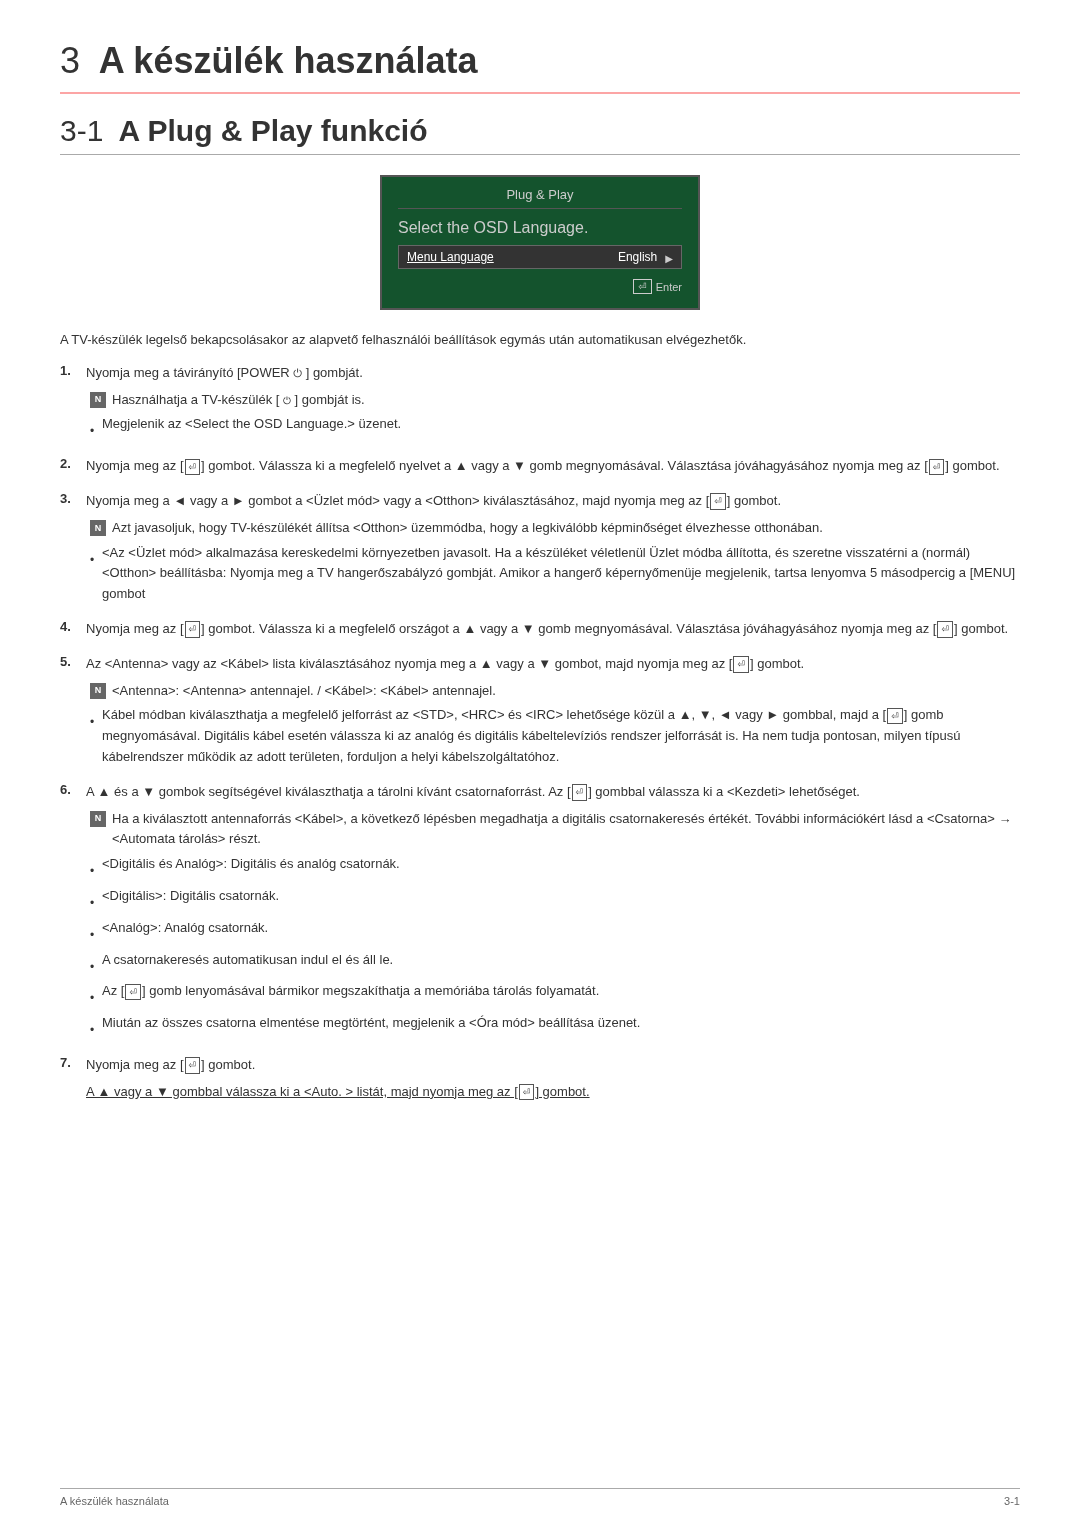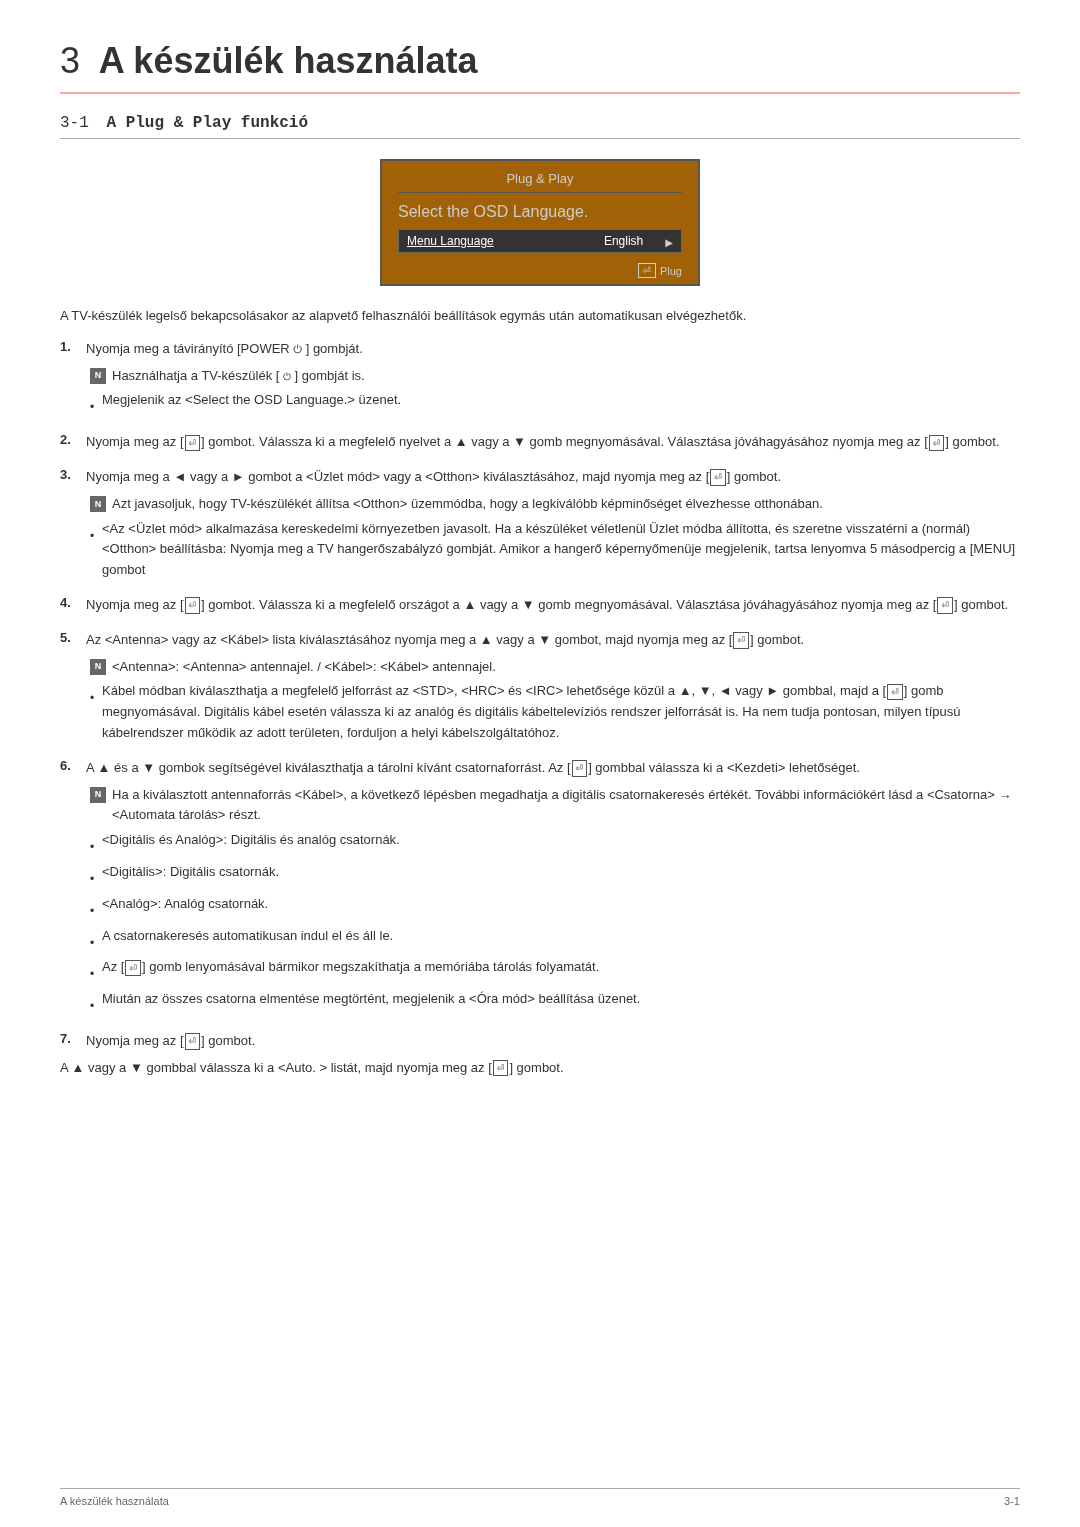--- a/index.html
+++ b/index.html
@@ -32,43 +32,42 @@
     }
 
     .section-header {
       border-bottom: 1px solid #aaa;
       padding-bottom: 6px;
       margin-bottom: 18px;
       margin-top: 18px;
     }
 
     .section-title {
-      font-size: 16px;
+      font-size: 30px;
       font-weight: bold;
-      font-family: Liberation Mono, monospace;
     }
 
     .section-num {
       font-weight: normal;
       margin-right: 8px;
     }
 
     
     .osd-dialog-wrapper {
       display: flex;
       justify-content: center;
       margin: 20px 0 20px 0;
     }
 
     .osd-dialog {
       border: 2px solid #555;
-      background: #a16207;
+      background: #14532d;
       color: #fff;
       width: 320px;
-      padding: 10px 16px 6px 16px;
+      padding: 10px 16px 14px 16px;
     }
 
     .osd-title {
       text-align: center;
       font-size: 13px;
       color: #ccc;
       margin-bottom: 10px;
       border-bottom: 1px solid #555;
       padding-bottom: 6px;
     }
@@ -93,21 +92,21 @@
       font-size: 12px;
       color: #fff;
       text-decoration: underline;
     }
 
     .osd-row-value {
       font-size: 12px;
       color: #fff;
       display: flex;
       align-items: flex-end;
-      gap: 22px;
+      gap: 8px;
     }
 
     .osd-arrow {
       font-size: 10px;
       color: #ccc;
     }
 
     .osd-footer {
       text-align: right;
       font-size: 11px;
@@ -251,21 +250,21 @@
     <div class="osd-label">Select the OSD Language.</div>
     <div class="osd-row">
       <span class="osd-row-label">Menu Language</span>
       <span class="osd-row-value">
         <span>English</span>
         <span class="osd-arrow">▶</span>
       </span>
     </div>
     <div class="osd-footer">
       <span class="osd-enter-icon">⏎</span>
-      <span>Plug</span>
+      <span>Enter</span>
     </div>
   </div>
 </div>
 
 <p class="intro-text">A TV-készülék legelső bekapcsolásakor az alapvető felhasználói beállítások egymás után automatikusan elvégezhetők.</p>
 
 <div>
 
   <div class="step-item">
     <div class="step-content">
@@ -367,21 +366,21 @@
         <span>Miután az összes csatorna elmentése megtörtént, megjelenik a &lt;Óra mód&gt; beállítása üzenet.</span>
       </li>
     </ul>
   </div>
 
   <div class="step-item">
     <div class="step-content">
       <span class="step-number">7.</span>
       <span class="step-text">Nyomja meg az [<span class="inline-icon">⏎</span>] gombot.</span>
     </div>
-    <div style="margin-top: 6px; font-size: 13px; line-height: 1.6;">
+    <div style="margin-left: 26px; margin-top: 6px; font-size: 13px; line-height: 1.6; text-decoration: underline;">
       A ▲ vagy a ▼ gombbal válassza ki a &lt;Auto. &gt; listát, majd nyomja meg az [<span class="inline-icon">⏎</span>] gombot.
     </div>
   </div>
 
 </div>
 
 <div class="page-footer">
   <span>A készülék használata</span>
   <span>3-1</span>
 </div>

